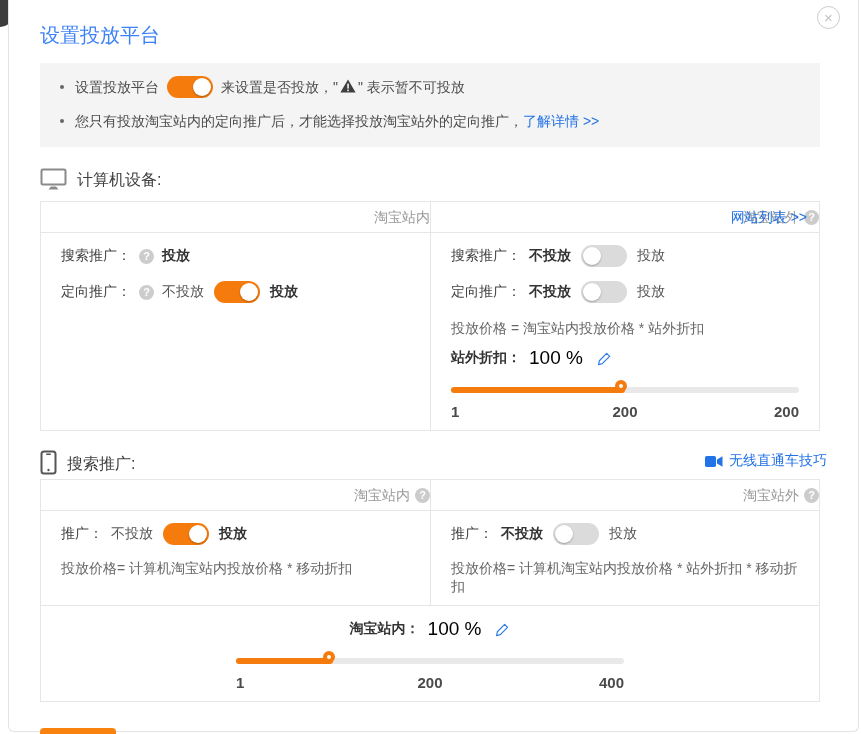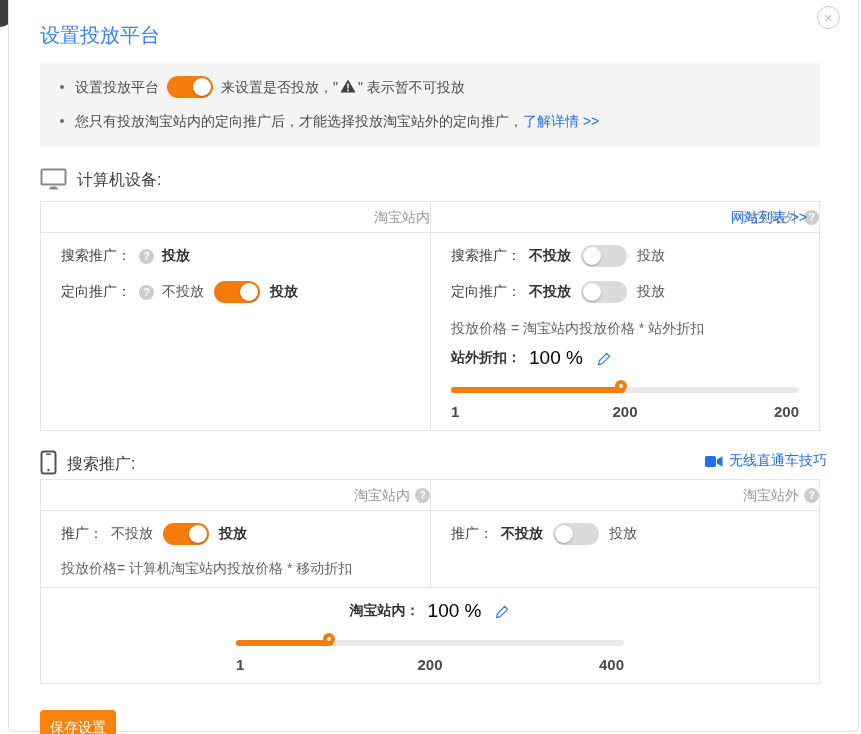--- a/index.html
+++ b/index.html
@@ -253,20 +253,21 @@
         </div>
         <div class="td">
           <div class="ctl-row">
             <span class="lbl">推广：</span>
             <span class="st strong">不投放</span>
             <span class="toggle off">
                 <span class="knob"></span>
               </span>
             <span class="st">投放</span>
           </div>
+          <div class="formula">投放价格= 计算机淘宝站内投放价格 * 站外折扣 * 移动折扣</div>
         </div>
       </div>
       <div class="discount-block">
         <div class="discount-line">
           <span class="d-lbl">淘宝站内：</span>
           <span class="d-val">100 %</span>
           <span class="pencil">
             <svg width="15" height="15" viewBox="0 0 16 16">
                 <path d="M10.3 2.6l3.1 3.1L5.6 13.5l-3.9 1 .8-4.1z" fill="none" stroke="#2d7ce8" stroke-width="1.3" stroke-linejoin="round"></path>
               </svg>

